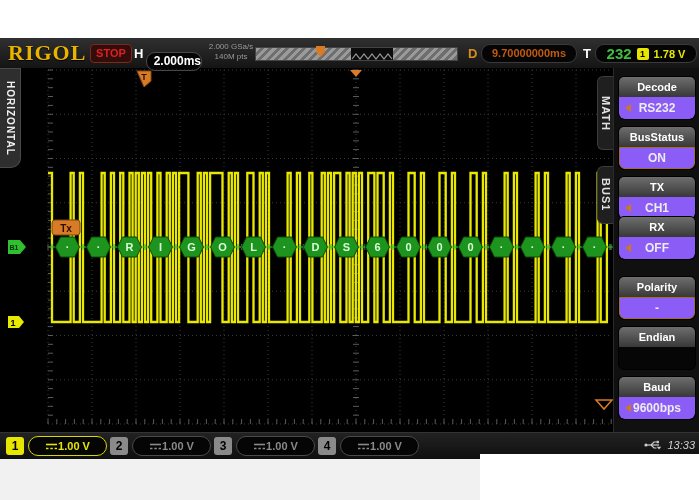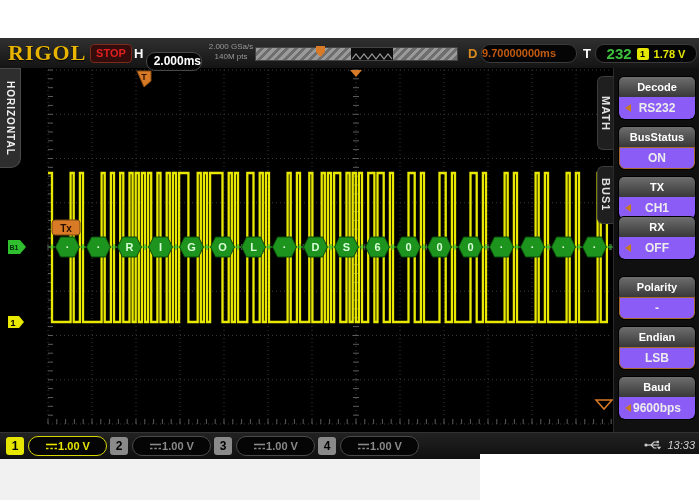--- a/index.html
+++ b/index.html
@@ -24,21 +24,21 @@
          text-align:center;width:52px;}
   .posbar{position:absolute;left:255px;top:9px;width:201px;height:12px;
           background:repeating-linear-gradient(135deg,#9a9a9a 0 3px,#6e6e6e 3px 6px);
           border:1px solid #444;}
   .pos-zig{position:absolute;left:95px;top:0;width:42px;height:12px;background:#0c0c0c;}
   .pos-marker{position:absolute;left:60px;top:-2px;width:9px;height:11px;background:#d97a26;
               clip-path:polygon(0 0,100% 0,100% 55%,50% 100%,0 55%);border:0;}
   .dlabel{position:absolute;left:468px;top:8px;color:#d98a20;font-weight:bold;font-size:13px;}
   .dval{position:absolute;left:481px;top:6px;width:94px;height:17px;border-radius:9px;
         background:#050505;border:1px solid #3a3a3a;color:#c25a10;font-size:11px;
-        font-weight:bold;text-align:left;line-height:17px;}
+        font-weight:bold;text-align:center;line-height:17px;}
   .tlabel{position:absolute;left:583px;top:8px;color:#fff;font-weight:bold;font-size:13px;}
   .tbox{position:absolute;left:595px;top:6px;width:100px;height:17px;border-radius:9px;
         background:#050505;border:1px solid #3a3a3a;display:flex;align-items:center;
         justify-content:center;gap:5px;}
   .ttype{color:#3fbf3f;font-size:15px;font-weight:bold;}
   .tsrc{width:12px;height:12px;background:#e6e600;border-radius:2px;color:#000;font-size:9px;
         font-weight:bold;text-align:center;line-height:12px;}
   .tlev{color:#e6e600;font-size:11px;font-weight:bold;}
 
   
@@ -226,21 +226,20 @@
           <div class="m-item" style="top: 148px;">
             <div class="m-label">RX</div>
             <div class="m-value"><span class="arrow"></span><span>OFF</span></div>
           </div>
           <div class="m-item" style="top: 208px;">
             <div class="m-label">Polarity</div>
             <div class="m-value outl"><span>-</span></div>
           </div>
           <div class="m-item" style="top: 258px;">
             <div class="m-label">Endian</div>
-            <div class="m-value outl"><span>LSB</span></div>
           </div>
           <div class="m-item" style="top: 308px;">
             <div class="m-label">Baud</div>
             <div class="m-value"><span class="arrow"></span><span>9600bps</span></div>
           </div>
         </div>
     </div>
 
     <div class="chanbar">
       <div id="channel-groups">

